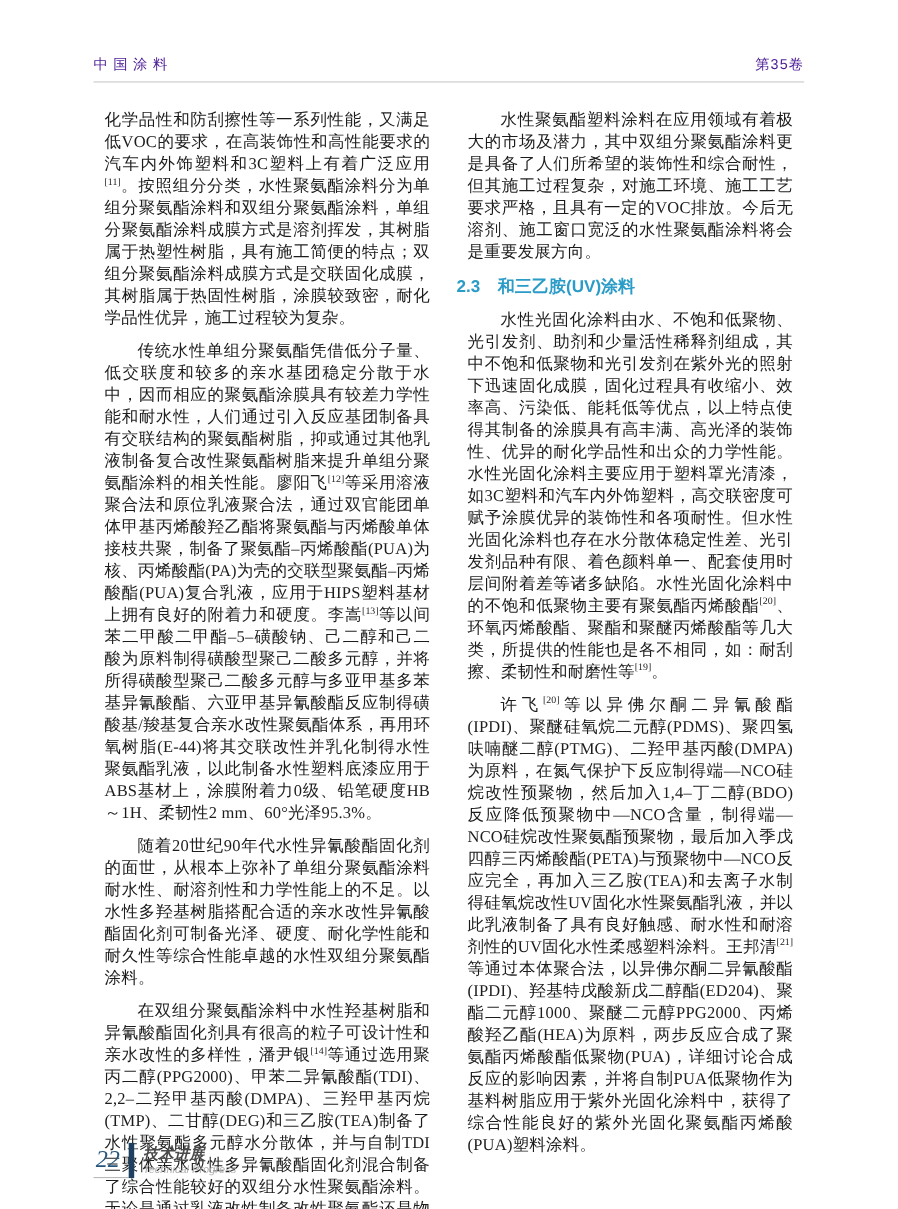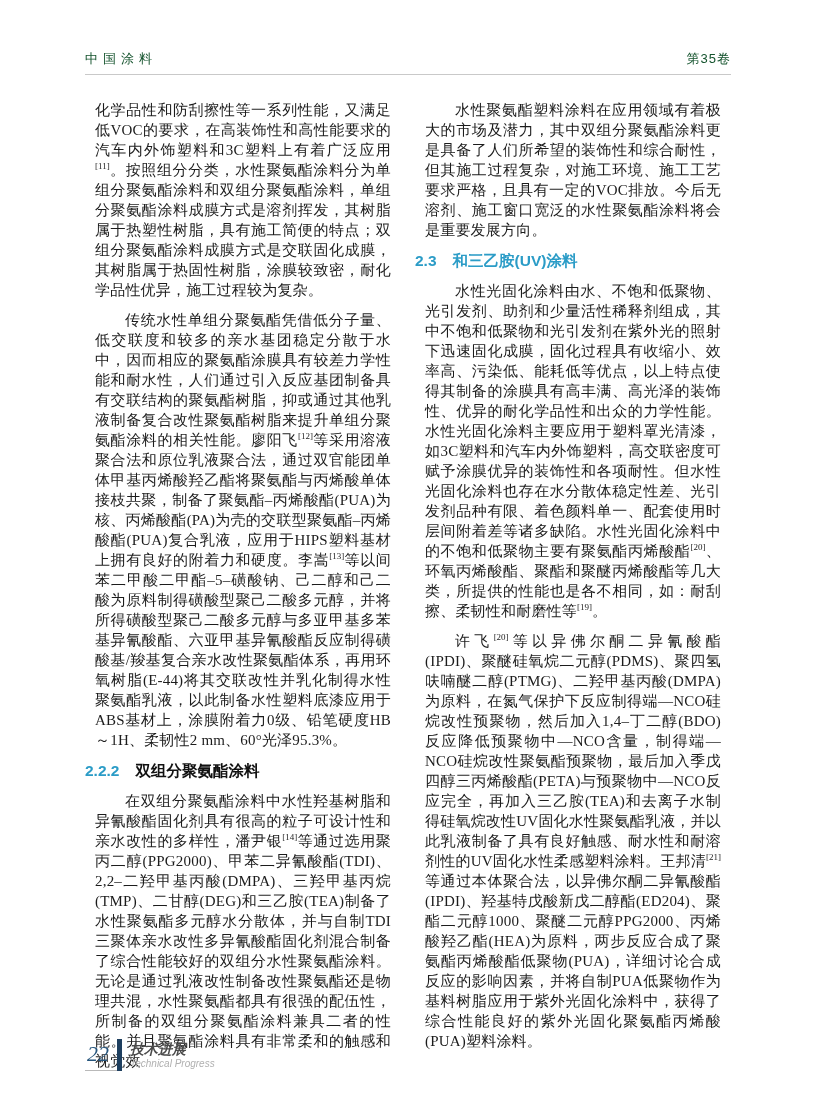--- a/index.html
+++ b/index.html
@@ -9,21 +9,21 @@
     background:#ffffff;
     overflow:hidden;
     font-family:"Liberation Serif","DejaVu Serif",serif;
     color:#1c1c1c;
   }
   
   .header{
     position:absolute;left:85px;right:85px;top:50px;
     display:flex;justify-content:space-between;align-items:flex-end;
     font-family:"Liberation Sans","DejaVu Sans",sans-serif;
-    font-size:13px;color:#14532d;
+    font-size:13px;color:#4c1d95;
     padding-bottom:6px;
     border-bottom:1px solid #c9c9c9;
   }
   .journal-name{letter-spacing:5px;}
   .volume-no{letter-spacing:1px;}
   
   .columns{
     position:absolute;left:85px;right:85px;top:90px;
     display:flex;gap:14px;
   }
@@ -83,21 +83,21 @@
 
   <div class="header">
     <span class="journal-name">中国涂料</span>
     <span class="volume-no">第35卷</span>
   </div>
 
   <div class="columns">
     <div class="col">
         <p class="para">化学品性和防刮擦性等一系列性能，又满足低VOC的要求，在高装饰性和高性能要求的汽车内外饰塑料和3C塑料上有着广泛应用<sup>[11]</sup>。按照组分分类，水性聚氨酯涂料分为单组分聚氨酯涂料和双组分聚氨酯涂料，单组分聚氨酯涂料成膜方式是溶剂挥发，其树脂属于热塑性树脂，具有施工简便的特点；双组分聚氨酯涂料成膜方式是交联固化成膜，其树脂属于热固性树脂，涂膜较致密，耐化学品性优异，施工过程较为复杂。</p>
         <p class="para indent">传统水性单组分聚氨酯凭借低分子量、低交联度和较多的亲水基团稳定分散于水中，因而相应的聚氨酯涂膜具有较差力学性能和耐水性，人们通过引入反应基团制备具有交联结构的聚氨酯树脂，抑或通过其他乳液制备复合改性聚氨酯树脂来提升单组分聚氨酯涂料的相关性能。廖阳飞<sup>[12]</sup>等采用溶液聚合法和原位乳液聚合法，通过双官能团单体甲基丙烯酸羟乙酯将聚氨酯与丙烯酸单体接枝共聚，制备了聚氨酯–丙烯酸酯(PUA)为核、丙烯酸酯(PA)为壳的交联型聚氨酯–丙烯酸酯(PUA)复合乳液，应用于HIPS塑料基材上拥有良好的附着力和硬度。李嵩<sup>[13]</sup>等以间苯二甲酸二甲酯–5–磺酸钠、己二醇和己二酸为原料制得磺酸型聚己二酸多元醇，并将所得磺酸型聚己二酸多元醇与多亚甲基多苯基异氰酸酯、六亚甲基异氰酸酯反应制得磺酸基/羧基复合亲水改性聚氨酯体系，再用环氧树脂(E-44)将其交联改性并乳化制得水性聚氨酯乳液，以此制备水性塑料底漆应用于ABS基材上，涂膜附着力0级、铅笔硬度HB～1H、柔韧性2 mm、60°光泽95.3%。</p>
-        <div class="heading3"><span class="h-num">2.2.2</span><span class="h-title">双组分聚氨酯涂料</span></div>
+        <p class="para indent">随着20世纪90年代水性异氰酸酯固化剂的面世，从根本上弥补了单组分聚氨酯涂料耐水性、耐溶剂性和力学性能上的不足。以水性多羟基树脂搭配合适的亲水改性异氰酸酯固化剂可制备光泽、硬度、耐化学性能和耐久性等综合性能卓越的水性双组分聚氨酯涂料。</p>
         <p class="para indent">在双组分聚氨酯涂料中水性羟基树脂和异氰酸酯固化剂具有很高的粒子可设计性和亲水改性的多样性，潘尹银<sup>[14]</sup>等通过选用聚丙二醇(PPG2000)、甲苯二异氰酸酯(TDI)、2,2–二羟甲基丙酸(DMPA)、三羟甲基丙烷(TMP)、二甘醇(DEG)和三乙胺(TEA)制备了水性聚氨酯多元醇水分散体，并与自制TDI三聚体亲水改性多异氰酸酯固化剂混合制备了综合性能较好的双组分水性聚氨酯涂料。无论是通过乳液改性制备改性聚氨酯还是物理共混，水性聚氨酯都具有很强的配伍性，所制备的双组分聚氨酯涂料兼具二者的性能。并且聚氨酯涂料具有非常柔和的触感和视觉效</p>
       </div>
     <div class="col">
         <p class="para indent">水性聚氨酯塑料涂料在应用领域有着极大的市场及潜力，其中双组分聚氨酯涂料更是具备了人们所希望的装饰性和综合耐性，但其施工过程复杂，对施工环境、施工工艺要求严格，且具有一定的VOC排放。今后无溶剂、施工窗口宽泛的水性聚氨酯涂料将会是重要发展方向。</p>
         <div class="heading2"><span class="h-num">2.3</span><span class="h-title">和三乙胺(UV)涂料</span></div>
         <p class="para indent">水性光固化涂料由水、不饱和低聚物、光引发剂、助剂和少量活性稀释剂组成，其中不饱和低聚物和光引发剂在紫外光的照射下迅速固化成膜，固化过程具有收缩小、效率高、污染低、能耗低等优点，以上特点使得其制备的涂膜具有高丰满、高光泽的装饰性、优异的耐化学品性和出众的力学性能。水性光固化涂料主要应用于塑料罩光清漆，如3C塑料和汽车内外饰塑料，高交联密度可赋予涂膜优异的装饰性和各项耐性。但水性光固化涂料也存在水分散体稳定性差、光引发剂品种有限、着色颜料单一、配套使用时层间附着差等诸多缺陷。水性光固化涂料中的不饱和低聚物主要有聚氨酯丙烯酸酯<sup>[20]</sup>、环氧丙烯酸酯、聚酯和聚醚丙烯酸酯等几大类，所提供的性能也是各不相同，如：耐刮擦、柔韧性和耐磨性等<sup>[19]</sup>。</p>
         <p class="para indent">许飞<sup>[20]</sup>等以异佛尔酮二异氰酸酯(IPDI)、聚醚硅氧烷二元醇(PDMS)、聚四氢呋喃醚二醇(PTMG)、二羟甲基丙酸(DMPA)为原料，在氮气保护下反应制得端—NCO硅烷改性预聚物，然后加入1,4–丁二醇(BDO)反应降低预聚物中—NCO含量，制得端—NCO硅烷改性聚氨酯预聚物，最后加入季戊四醇三丙烯酸酯(PETA)与预聚物中—NCO反应完全，再加入三乙胺(TEA)和去离子水制得硅氧烷改性UV固化水性聚氨酯乳液，并以此乳液制备了具有良好触感、耐水性和耐溶剂性的UV固化水性柔感塑料涂料。王邦清<sup>[21]</sup>等通过本体聚合法，以异佛尔酮二异氰酸酯(IPDI)、羟基特戊酸新戊二醇酯(ED204)、聚酯二元醇1000、聚醚二元醇PPG2000、丙烯酸羟乙酯(HEA)为原料，两步反应合成了聚氨酯丙烯酸酯低聚物(PUA)，详细讨论合成反应的影响因素，并将自制PUA低聚物作为基料树脂应用于紫外光固化涂料中，获得了综合性能良好的紫外光固化聚氨酯丙烯酸(PUA)塑料涂料。</p>
       </div>
   </div>
 

